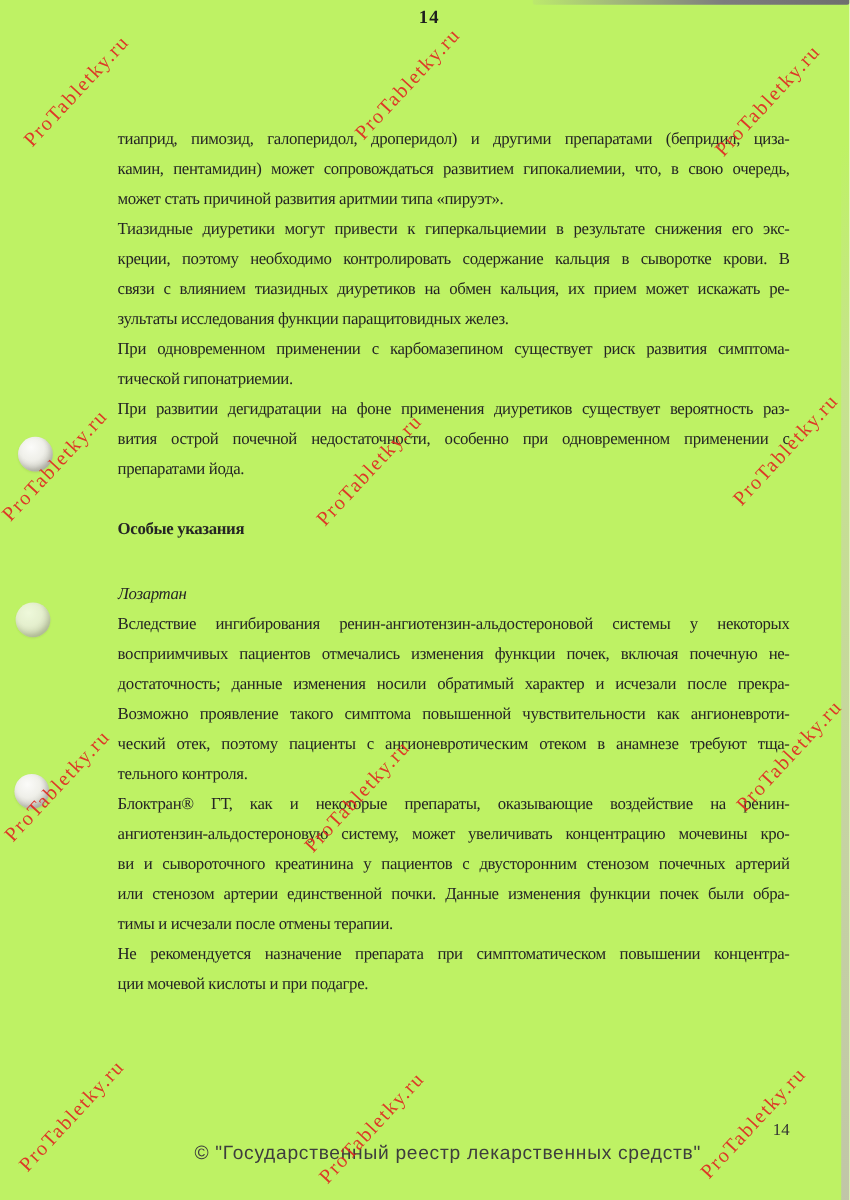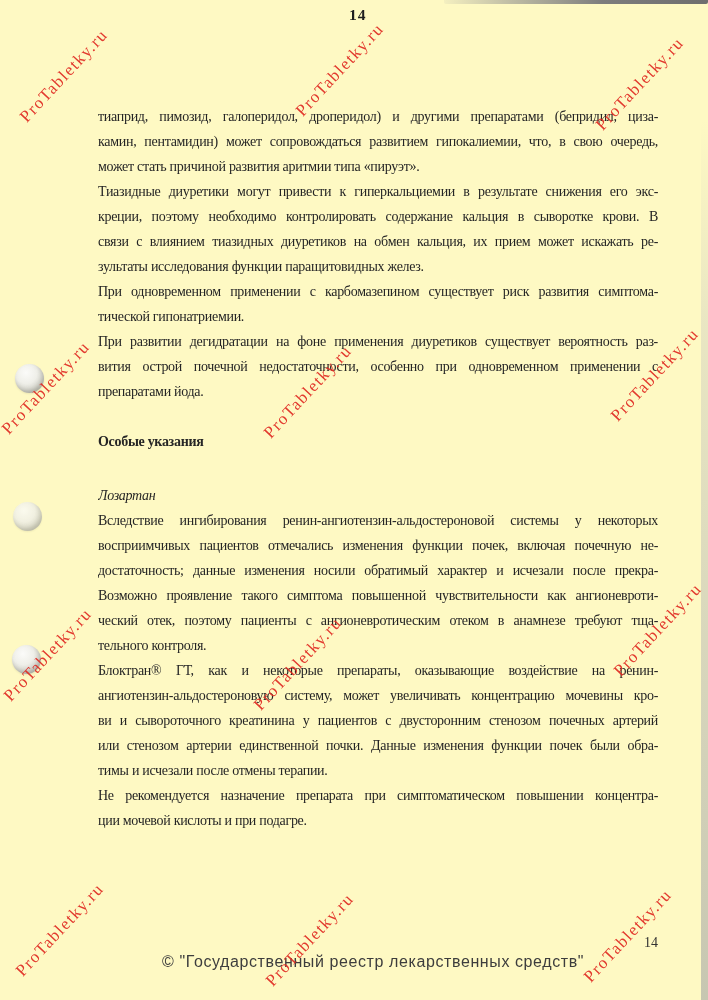--- a/index.html
+++ b/index.html
@@ -1,19 +1,19 @@
 <!DOCTYPE html>
 <html><head>
 <meta charset="utf-8">
 <style>
   html,body{margin:0;padding:0;background:#ffffff;}
   #page{
     position:relative;
     width:708px;height:1000px;
-    background:#fef9c3;
+    background:#bef264;
     overflow:hidden;
     font-family:"Liberation Serif","DejaVu Serif",serif;
   }
   
   .top-bar{
     position:absolute;top:0;left:444px;right:0;height:4px;
     background:linear-gradient(to right, rgba(170,170,170,0.12), rgba(140,140,140,0.55) 25%, #7d7d7d 60%, #6e6e6e);
     border-radius:0 0 2px 2px;
   }
   .edge-strip{

